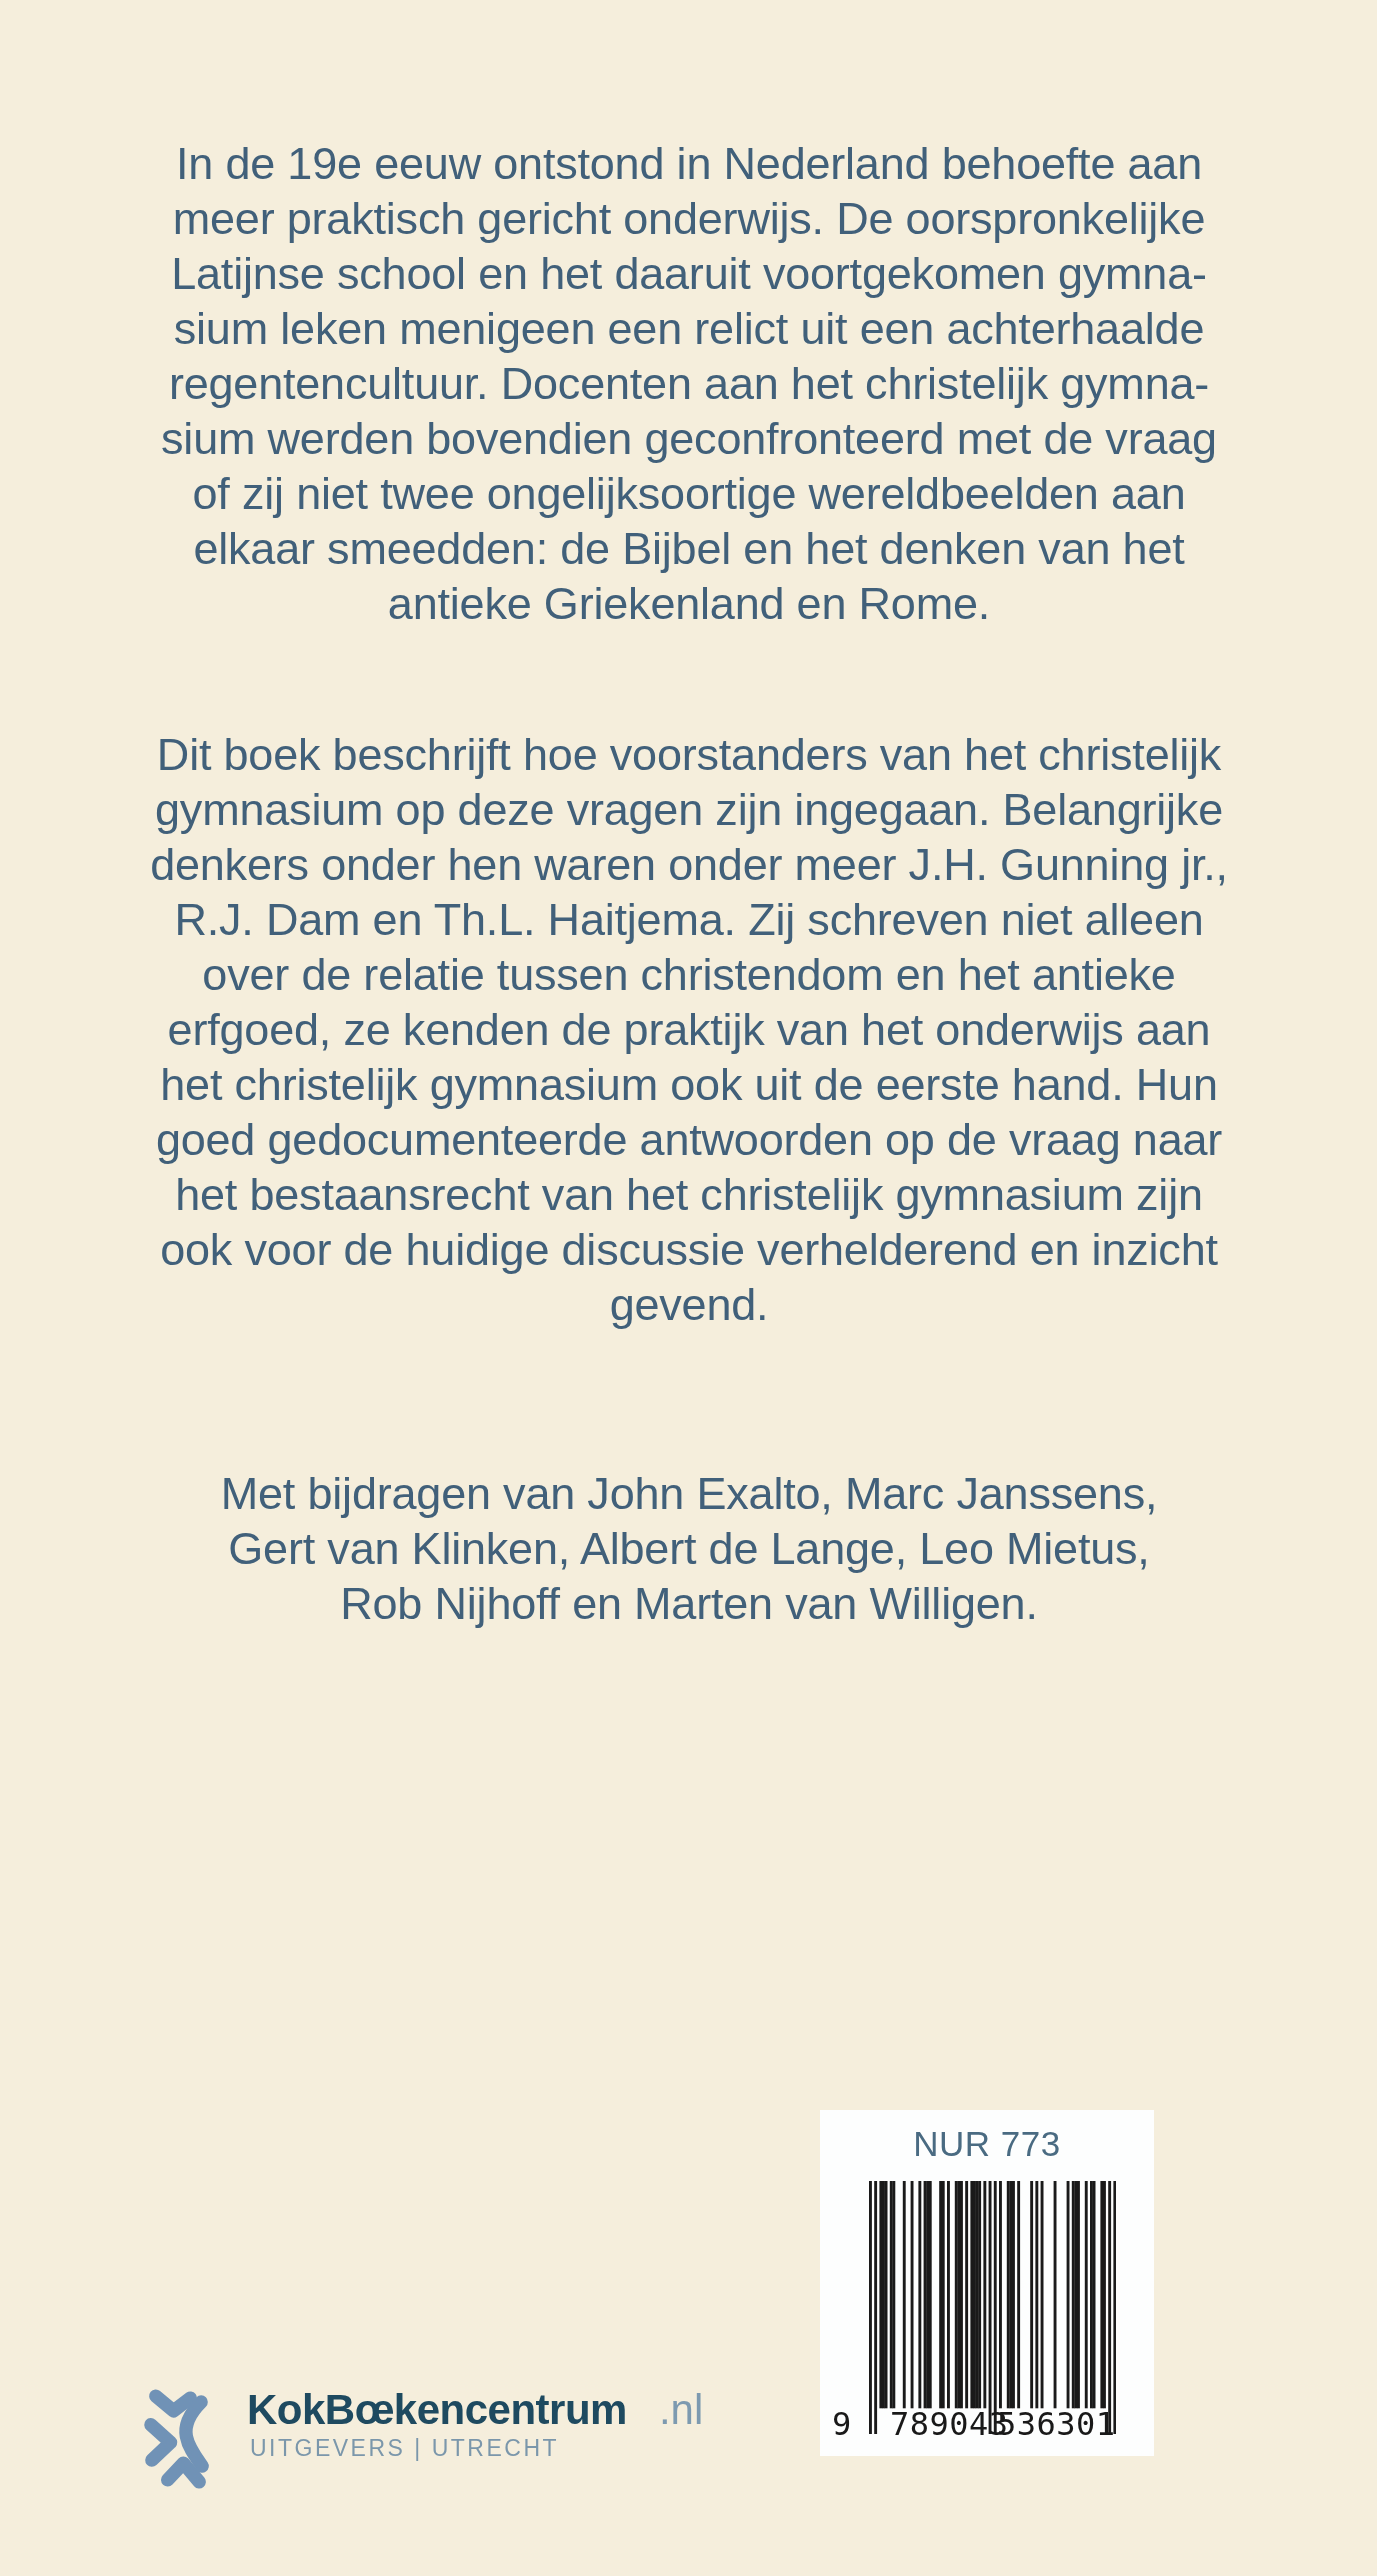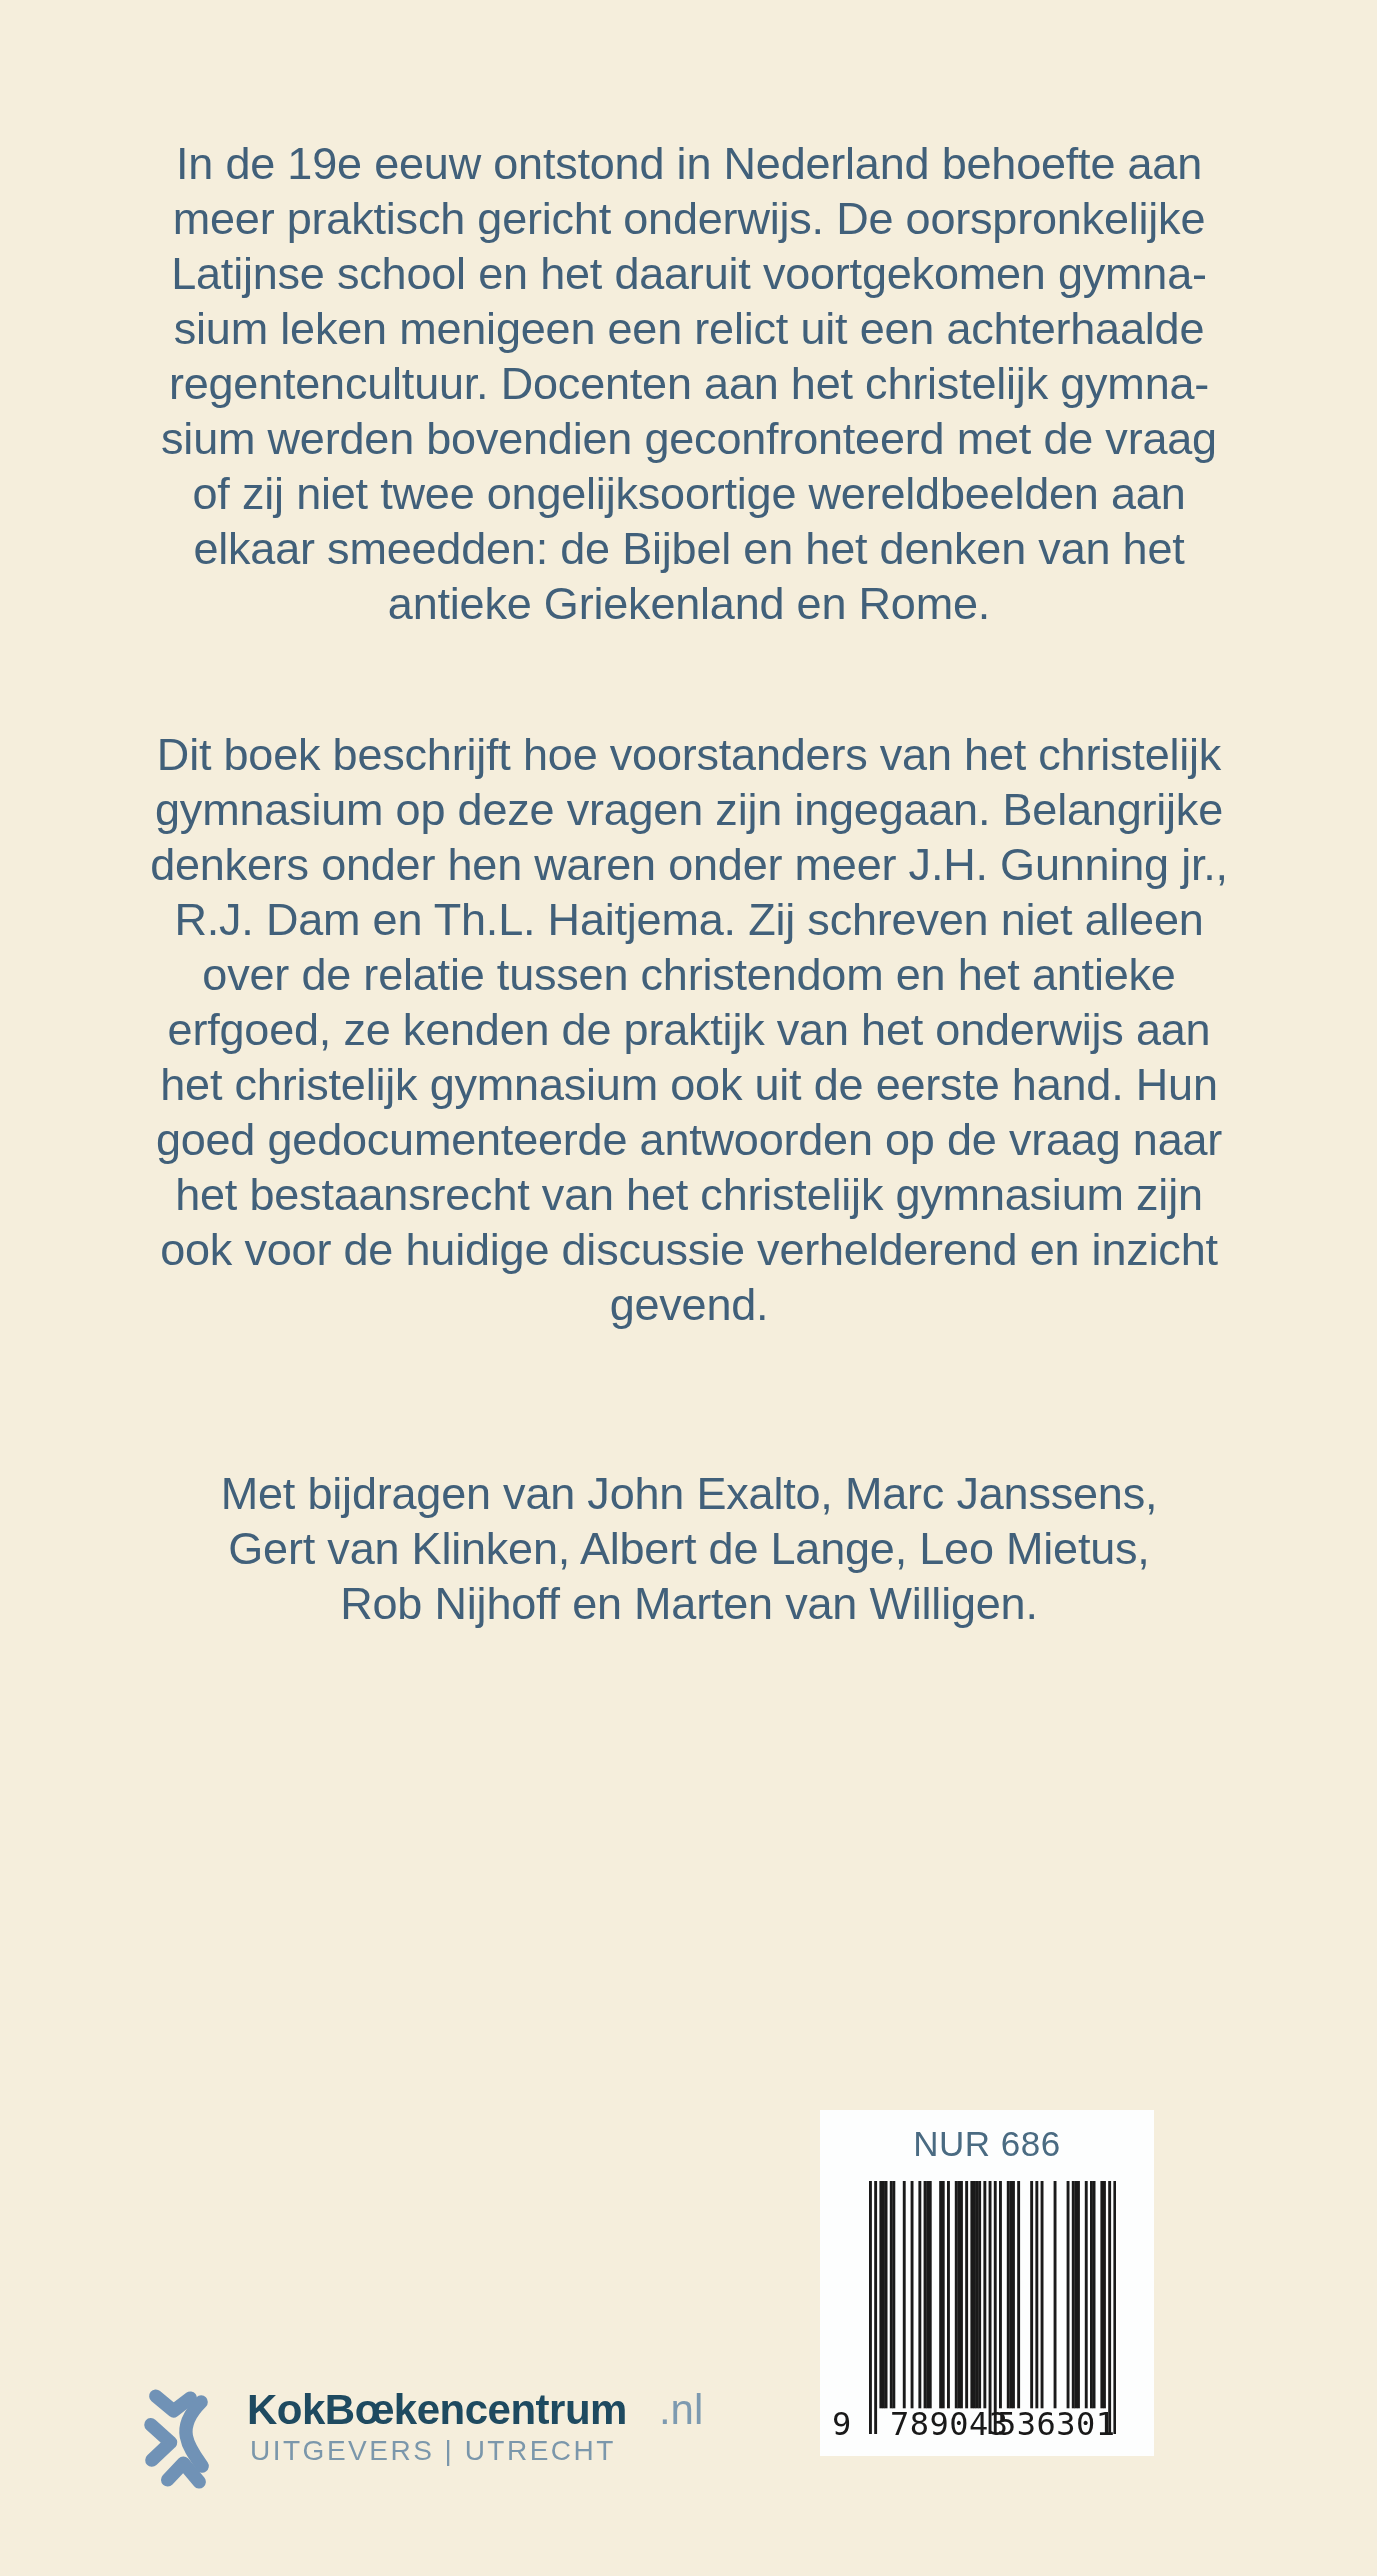--- a/index.html
+++ b/index.html
@@ -95,21 +95,21 @@
   .wordmark .nl {
     font-weight: 400;
     color: #7d9ab0;
     letter-spacing: 0;
     margin-left: 32px;
   }
   .tagline {
     position: absolute;
     left: 109px;
     top: 51px;
-    font-size: 28px;
+    font-size: 23px;
     color: #7b97ab;
     letter-spacing: 2.5px;
     white-space: nowrap;
   }
 </style>
 </head>
 <body>
 
 <div class="cover">
 
@@ -133,21 +133,21 @@
 R.J. Dam en Th.L. Haitjema. Zij schreven niet alleen
 over de relatie tussen christendom en het antieke
 erfgoed, ze kenden de praktijk van het onderwijs aan
 het christelijk gymnasium ook uit de eerste hand. Hun
 goed gedocumenteerde antwoorden op de vraag naar
 het bestaansrecht van het christelijk gymnasium zijn
 ook voor de huidige discussie verhelderend en inzicht
 gevend.</p>
 
   <div class="barcode-box">
-    <div class="nur">NUR 686</div>
+    <div class="nur">NUR 773</div>
     <svg id="barcode-svg" xmlns="http://www.w3.org/2000/svg" preserveAspectRatio="none" viewBox="0 0 250 256">
         <rect x="0.00" y="0" width="2.93" height="256" fill="#1a1a1a"></rect>
         <rect x="5.26" y="0" width="2.93" height="256" fill="#1a1a1a"></rect>
         <rect x="10.53" y="0" width="2.93" height="230" fill="#1a1a1a"></rect>
         <rect x="13.16" y="0" width="2.93" height="230" fill="#1a1a1a"></rect>
         <rect x="15.79" y="0" width="2.93" height="230" fill="#1a1a1a"></rect>
         <rect x="21.05" y="0" width="2.93" height="230" fill="#1a1a1a"></rect>
         <rect x="23.68" y="0" width="2.93" height="230" fill="#1a1a1a"></rect>
         <rect x="34.21" y="0" width="2.93" height="230" fill="#1a1a1a"></rect>
         <rect x="42.11" y="0" width="2.93" height="230" fill="#1a1a1a"></rect>

